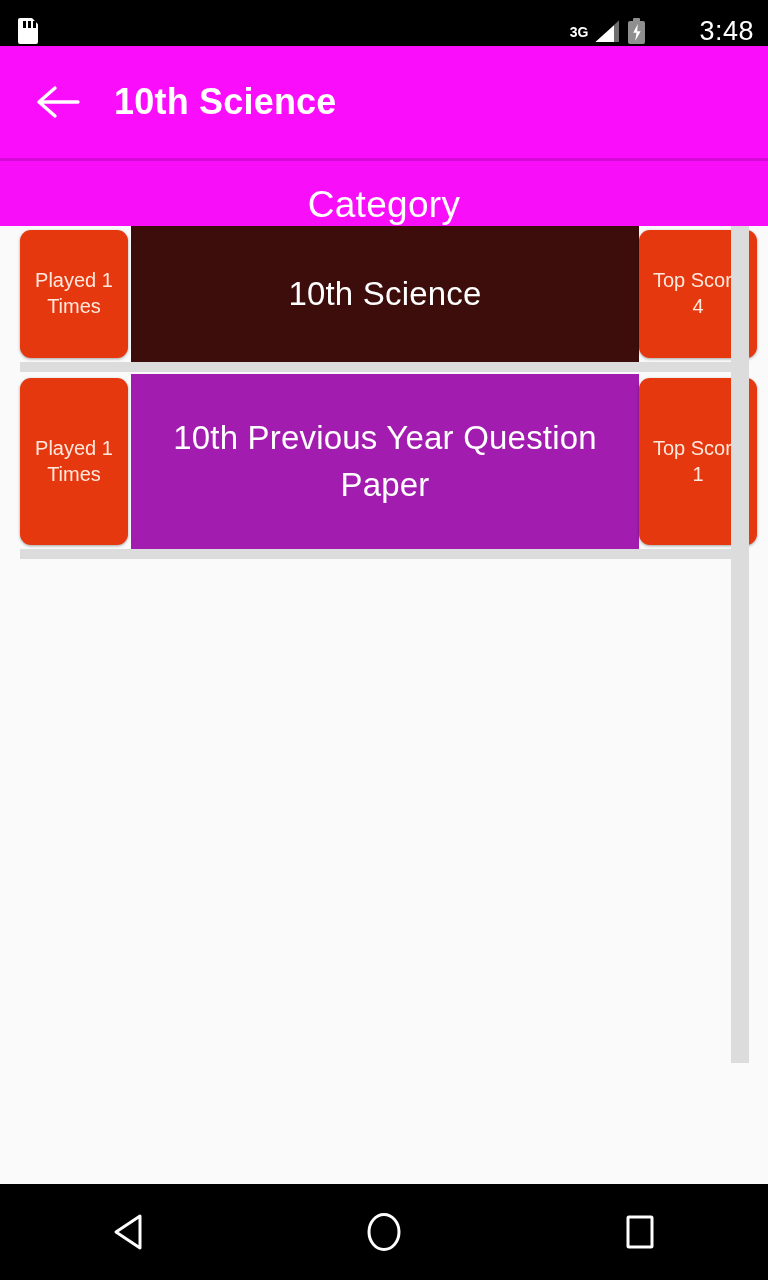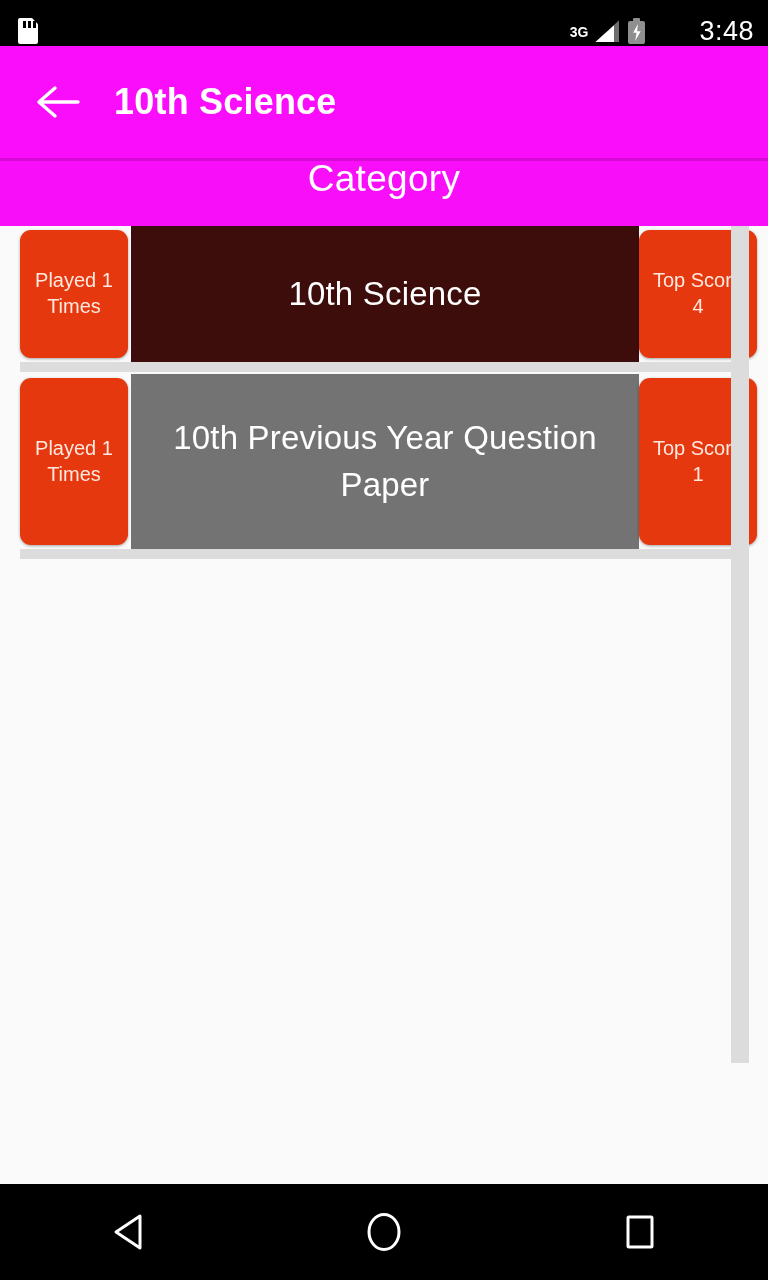--- a/index.html
+++ b/index.html
@@ -120,21 +120,21 @@
   }
 
   
   #category-header {
     position: absolute;
     top: 158px; left: 0;
     width: 768px;
     height: 68px;
     background: #f90ef9;
     display: flex;
-    align-items: flex-start;
+    align-items: flex-end;
     justify-content: center;
   }
   #category-header .bar-top-shadow {
     position: absolute; top: 0; left: 0; width: 100%; height: 3px;
     background: rgba(150,0,150,0.35);
   }
   #category-label {
     color: #ffffff;
     font-size: 37px;
     font-weight: normal;
@@ -199,21 +199,21 @@
     white-space: nowrap;
   }
 
   
   #row-0 { height: 136px; }
   #row-0 .row-body { background: #3d0d0b; }
   #row-0 .badge { height: 128px; }
 
   
   #row-1 { height: 175px; }
-  #row-1 .row-body { background: #737373; }
+  #row-1 .row-body { background: #a21caf; }
   #row-1 .badge { height: 167px; }
 
   .row-divider {
     position: absolute;
     left: 20px;
     width: 720px;
     height: 10px;
     background: #dcdcdc;
   }
 

